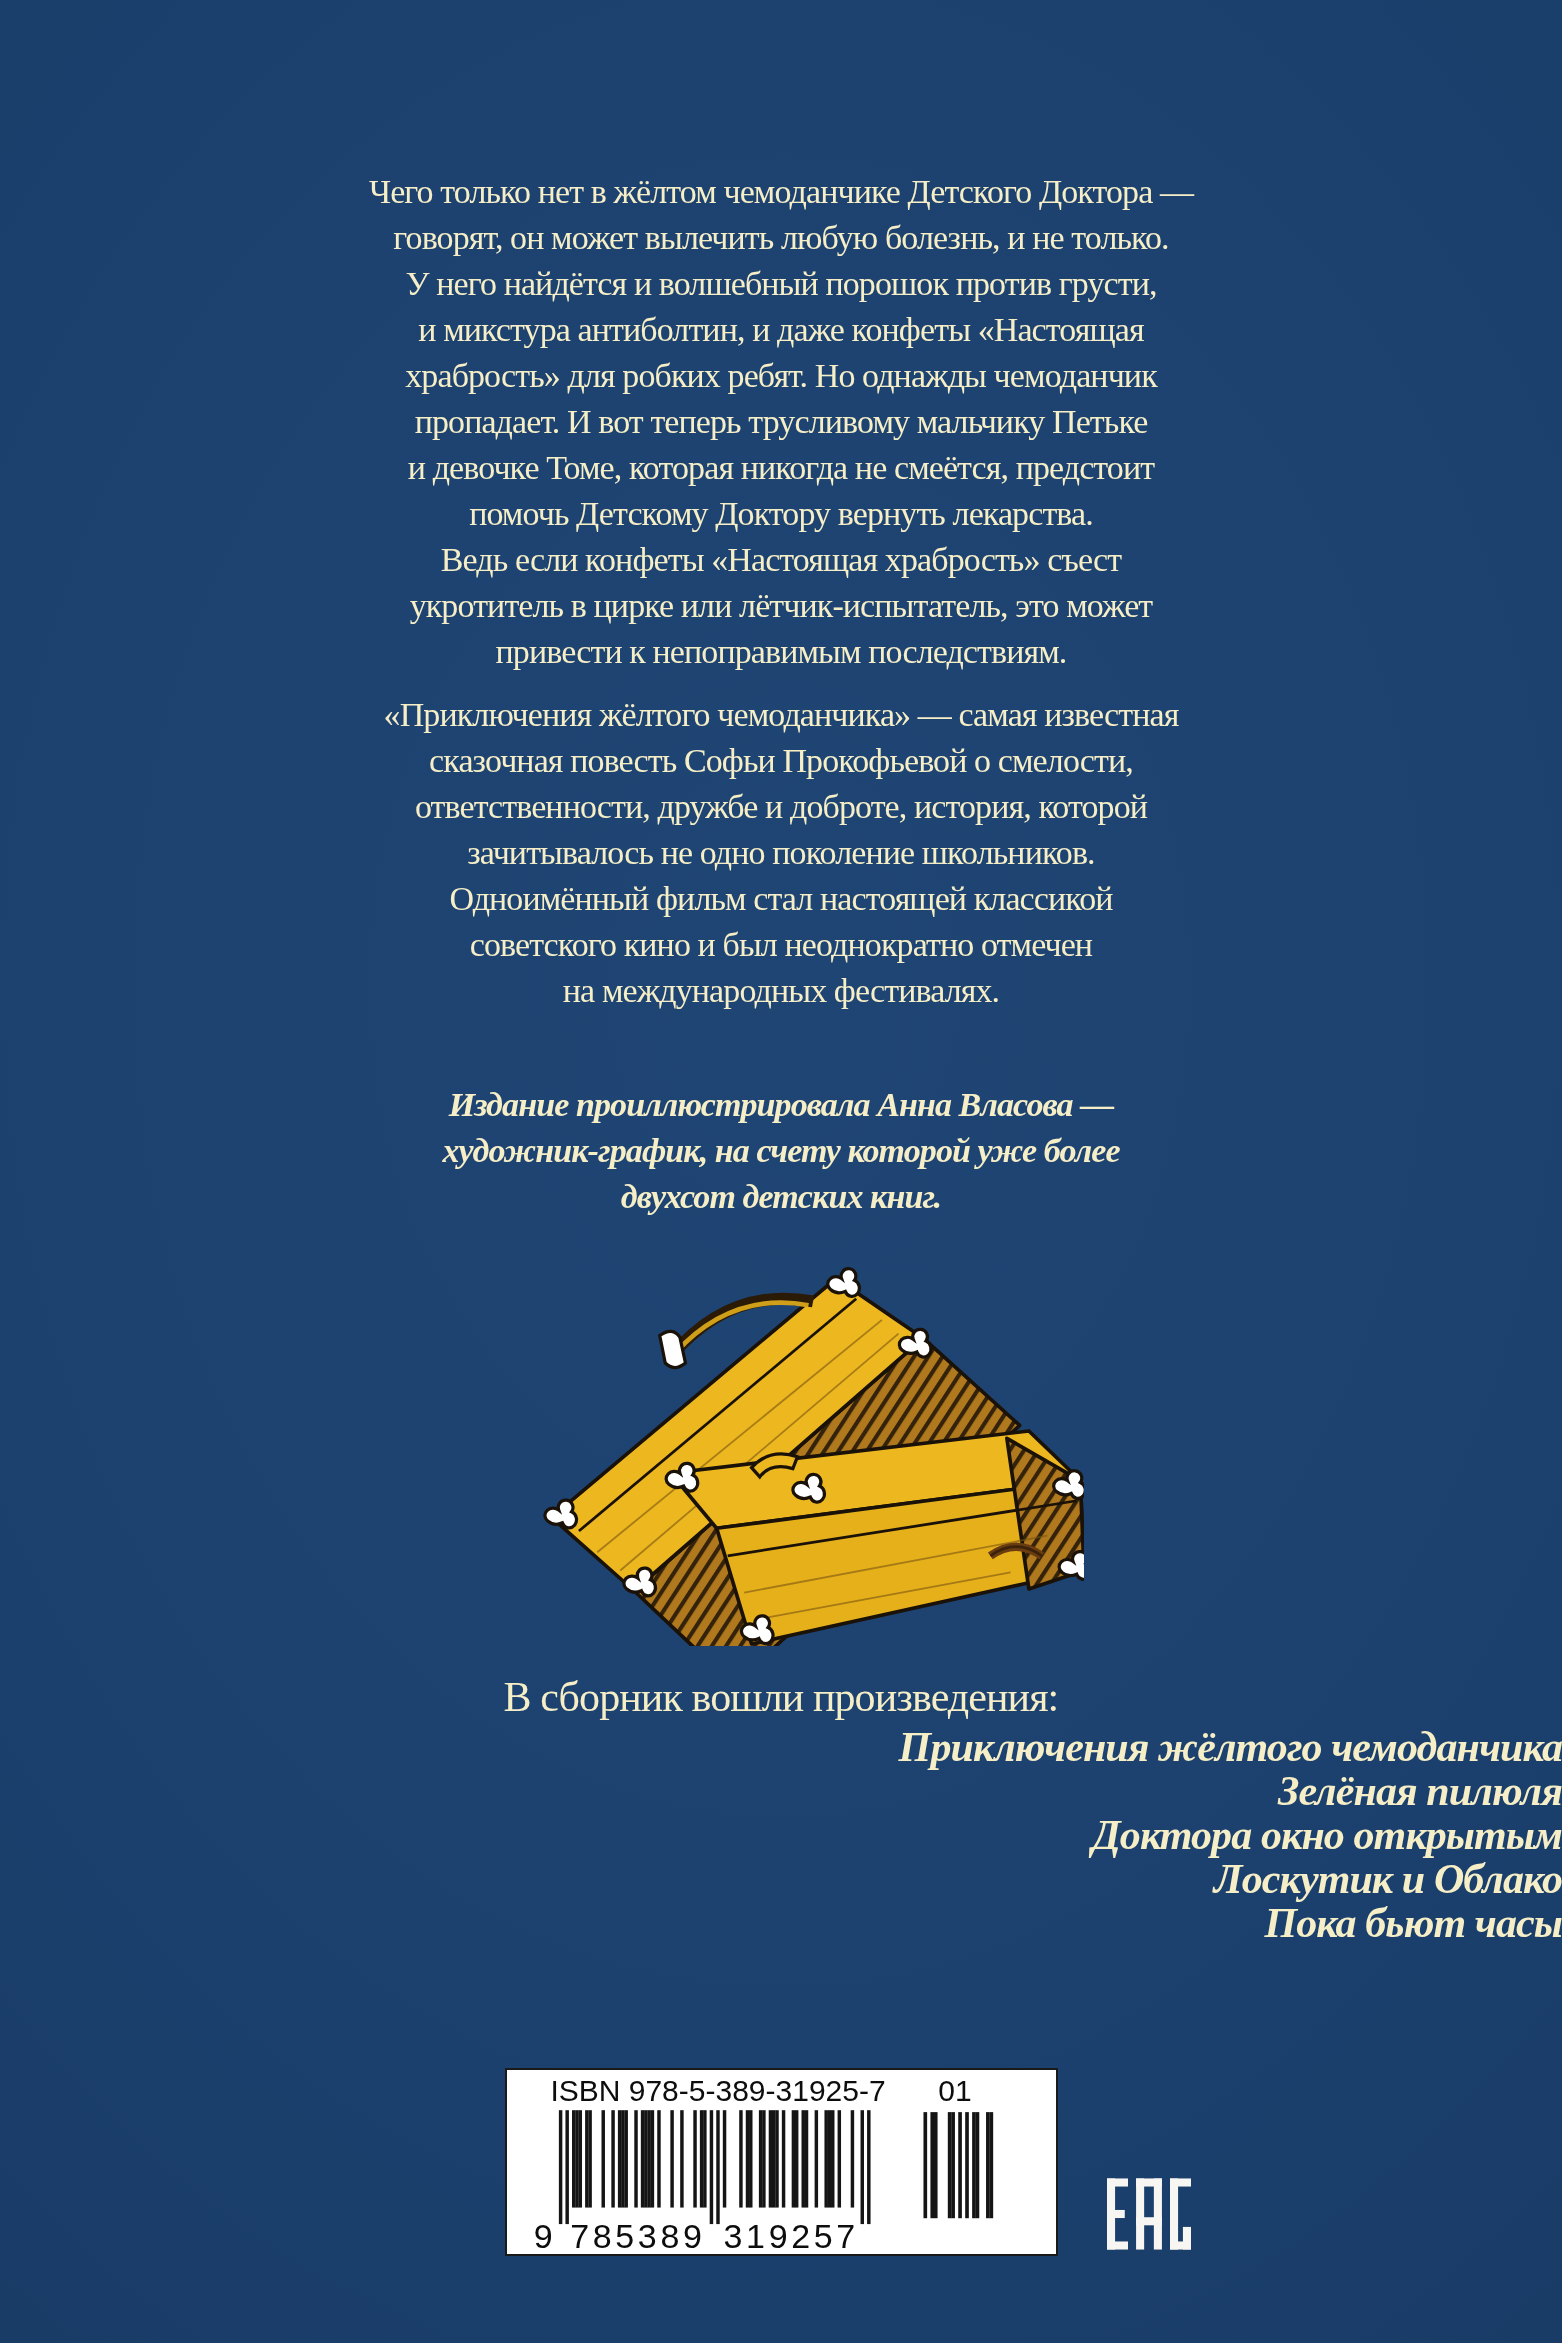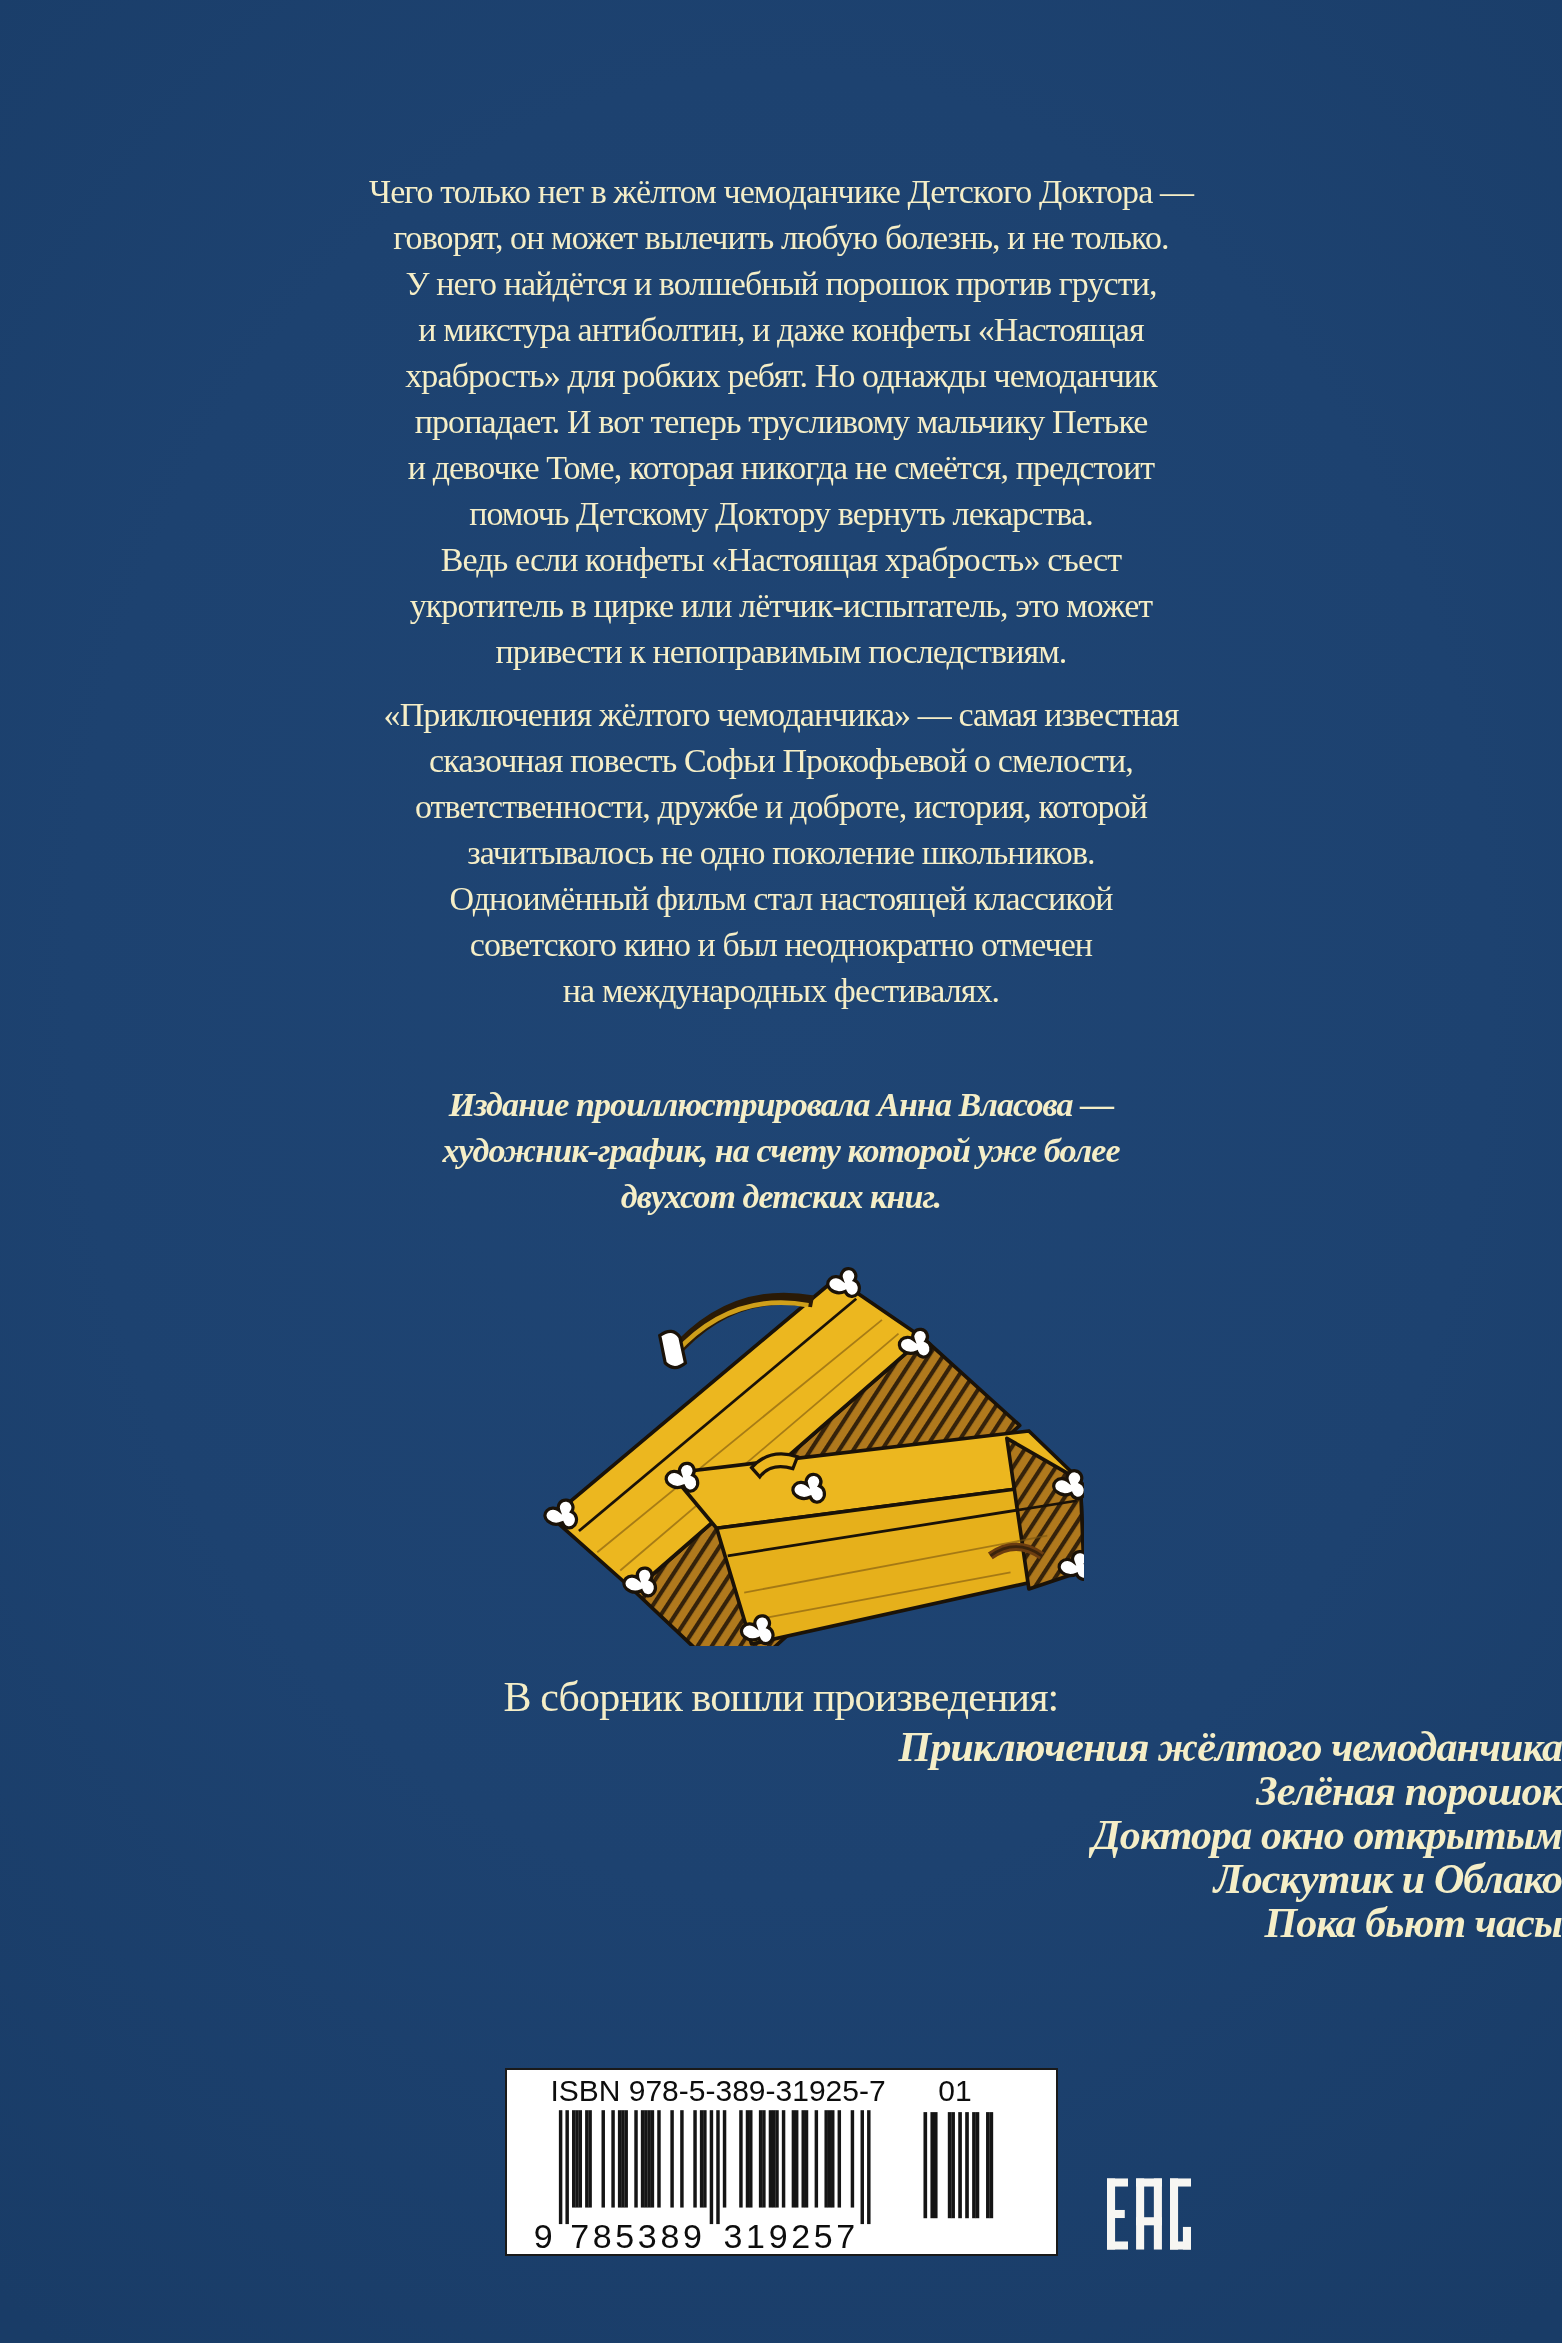--- a/index.html
+++ b/index.html
@@ -110,21 +110,21 @@
       <use href="#cornerblob" x="244" y="404"></use>
       <use href="#cornerblob" x="584" y="246"></use>
       <use href="#cornerblob" x="590" y="334"></use>
     </g>
   </svg>
 
   <div class="txt heading">В сборник вошли произведения:</div>
 
   <div class="works">
     <div class="work">Приключения жёлтого чемоданчика</div>
-    <div class="work">Зелёная порошок</div>
+    <div class="work">Зелёная пилюля</div>
     <div class="work">Доктора окно открытым</div>
     <div class="work">Лоскутик и Облако</div>
     <div class="work">Пока бьют часы</div>
   </div>
 
   <div class="barcode-panel">
     <div class="bc-text isbn">ISBN 978-5-389-31925-7</div>
     <div class="bc-text addon-label">01</div>
 
     <svg class="ean-svg" width="349" height="140" viewBox="0 0 380 152">

